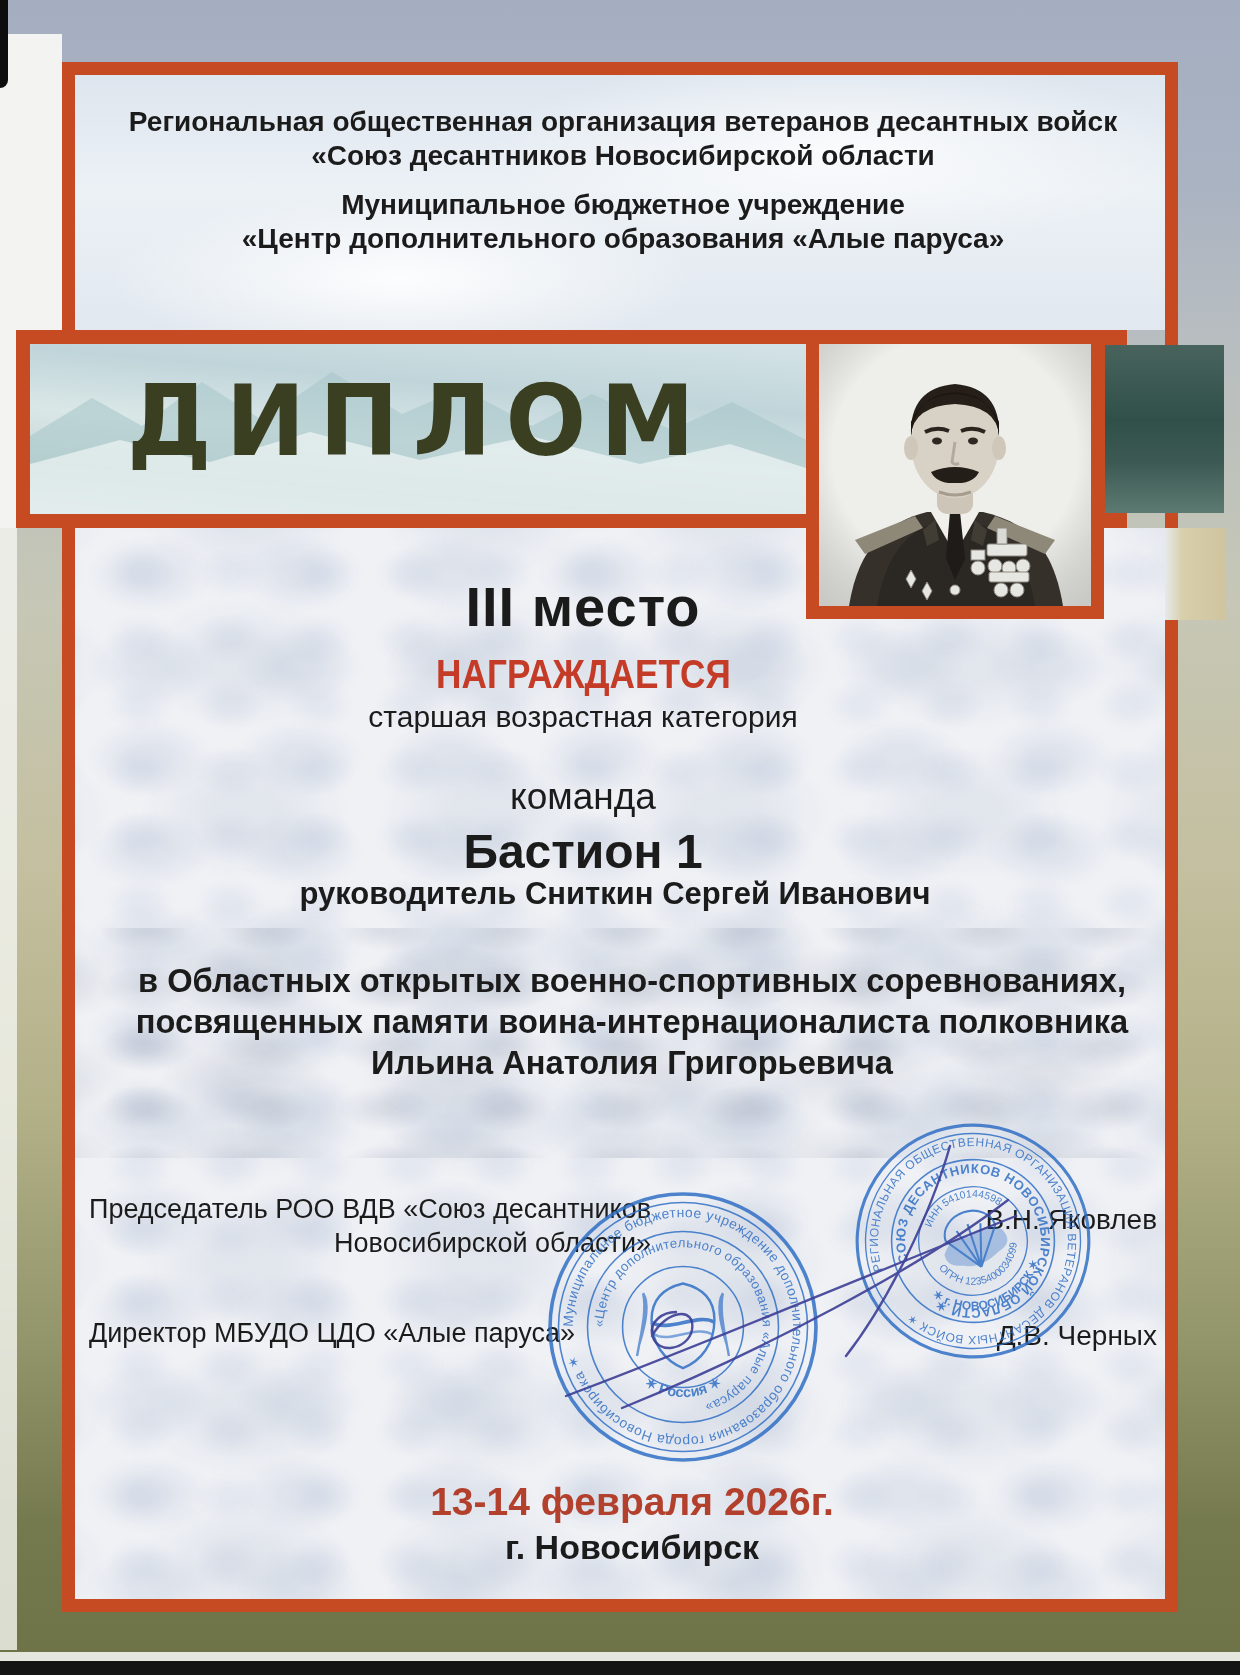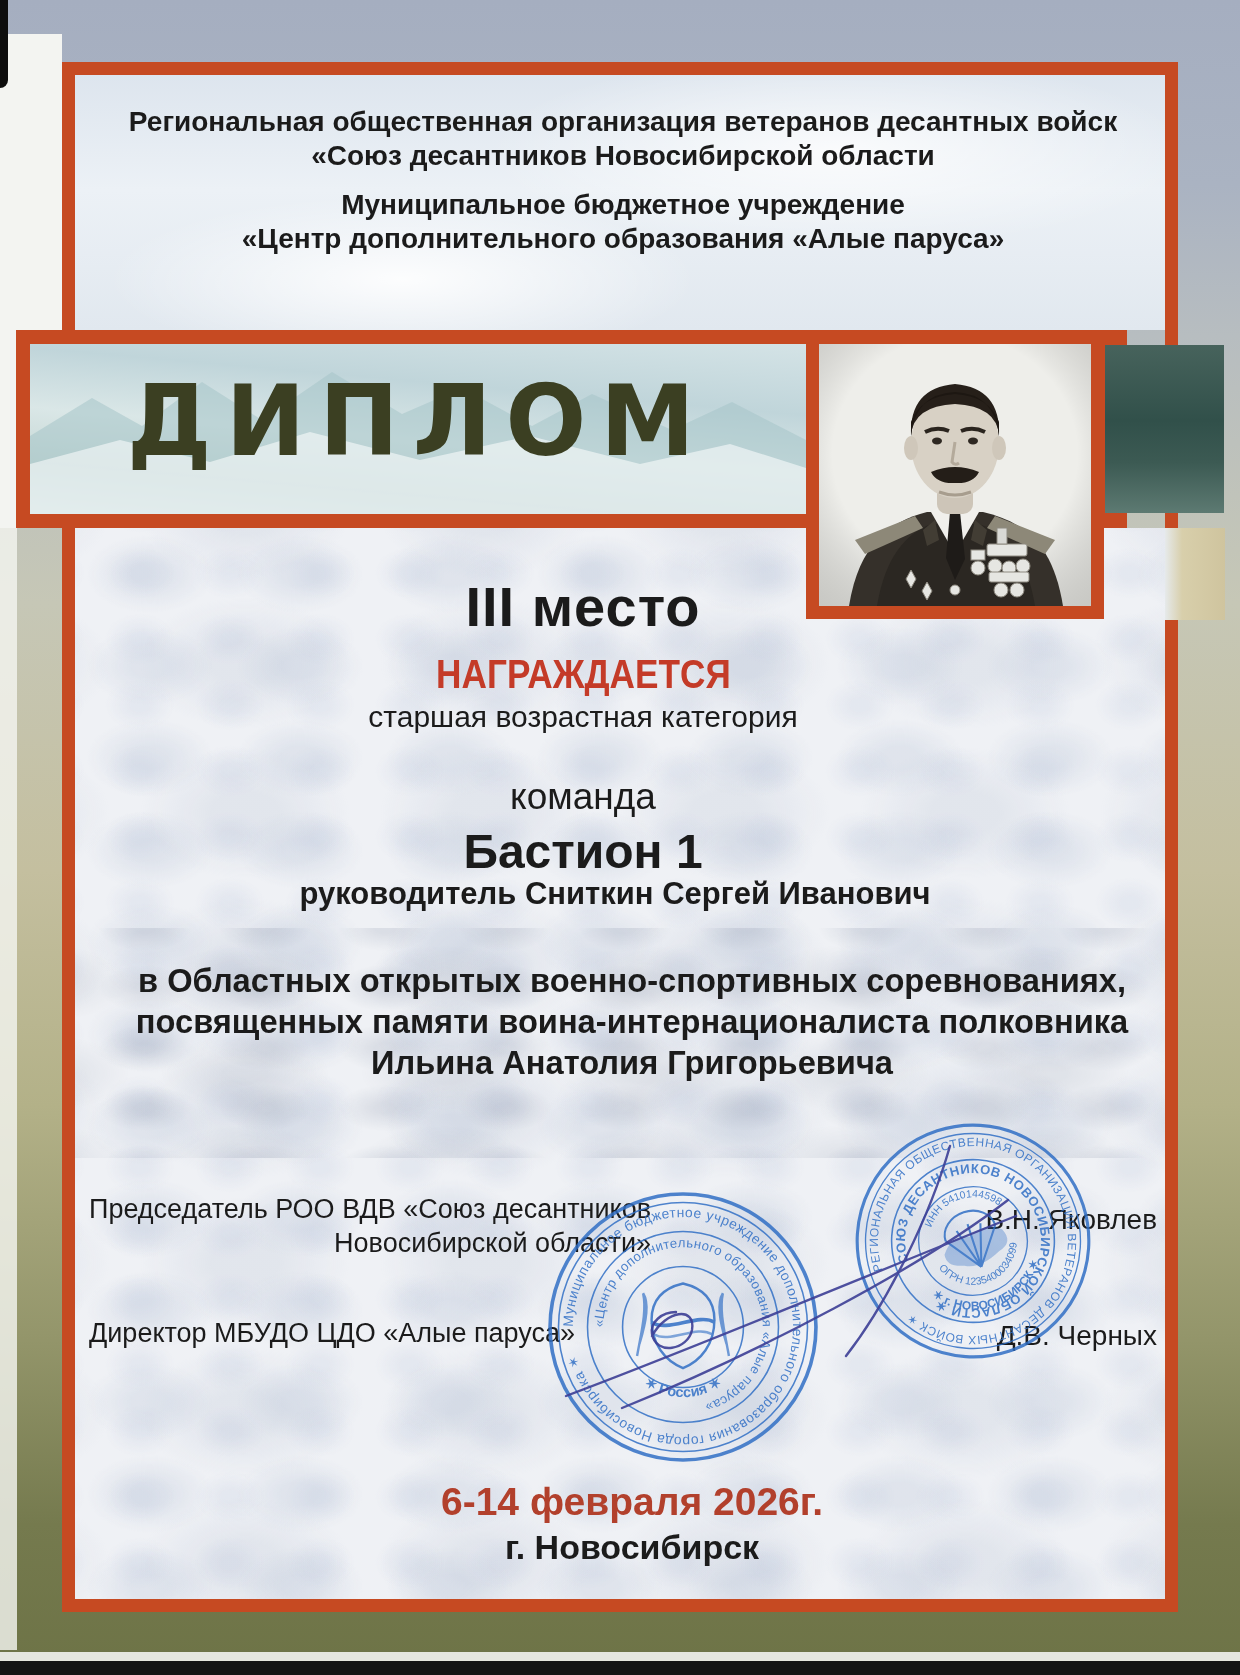--- a/index.html
+++ b/index.html
@@ -193,21 +193,21 @@
 
     <div class="sig-label sig-label-1">
       <div>Председатель РОО ВДВ «Союз десантников</div>
       <div>Новосибирской области»</div>
     </div>
     <div class="sig-name sig-name-1">В.Н. Яковлев</div>
 
     <div class="sig-label sig-label-2">Директор МБУДО ЦДО «Алые паруса»</div>
     <div class="sig-name sig-name-2">Д.В. Черных</div>
 
-    <div class="full-col date-line">6-14 февраля 2026г.</div>
+    <div class="full-col date-line">13-14 февраля 2026г.</div>
     <div class="full-col city-line">г. Новосибирск</div>
   </div>
 
   <svg class="stamp stamp-center" width="278" height="278" viewBox="-115 -115 230 230">
     <circle class="ring" r="110" stroke-width="3"></circle>
     <circle class="ring" r="103" stroke-width="1.3"></circle>
     <circle class="ring" r="79" stroke-width="1.3"></circle>
     <circle class="ring" r="50" stroke-width="1.3"></circle>
     <defs>
       <path id="c-out" d="M -91,0 A 91,91 0 1 1 -91,0.01"></path>

